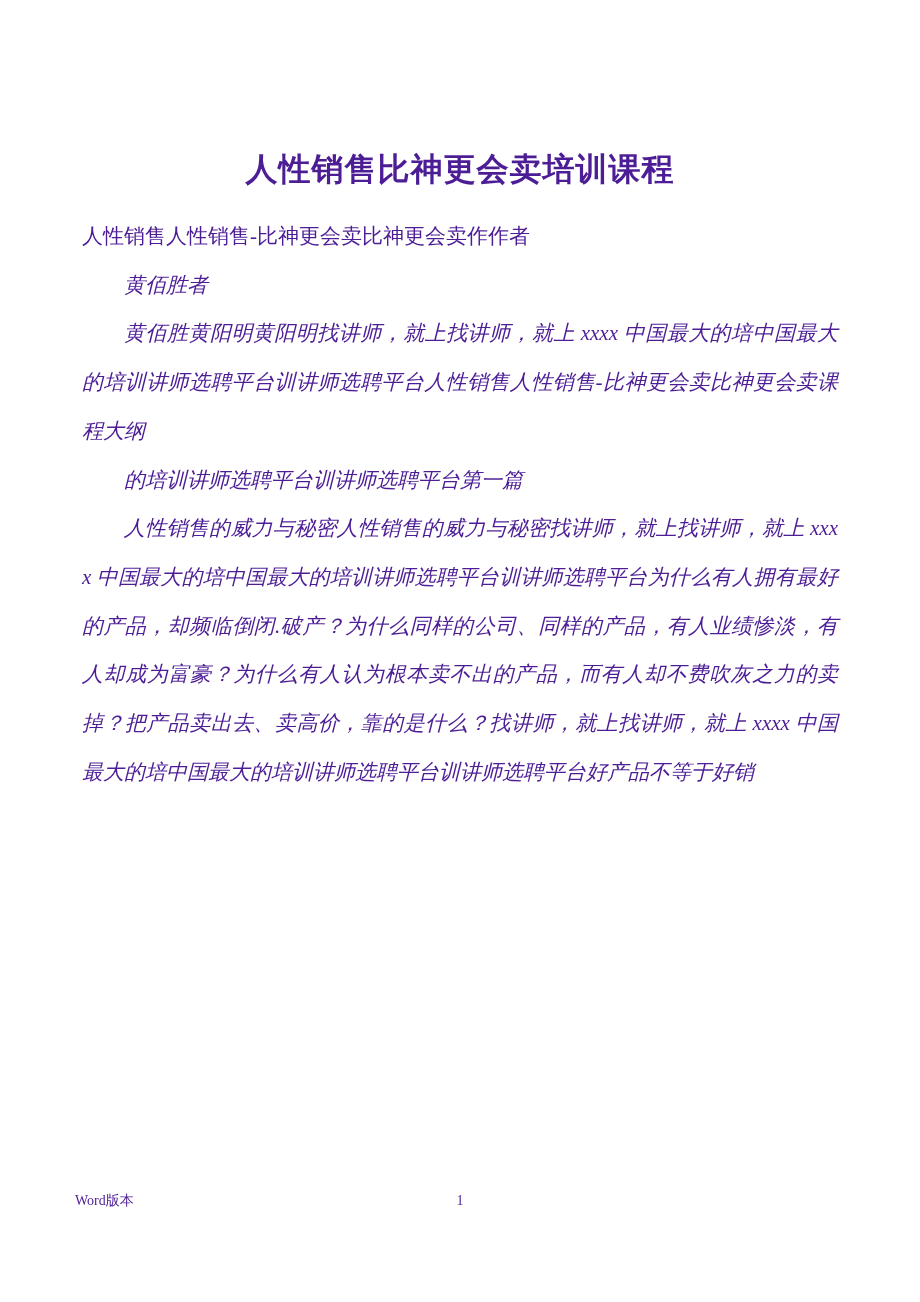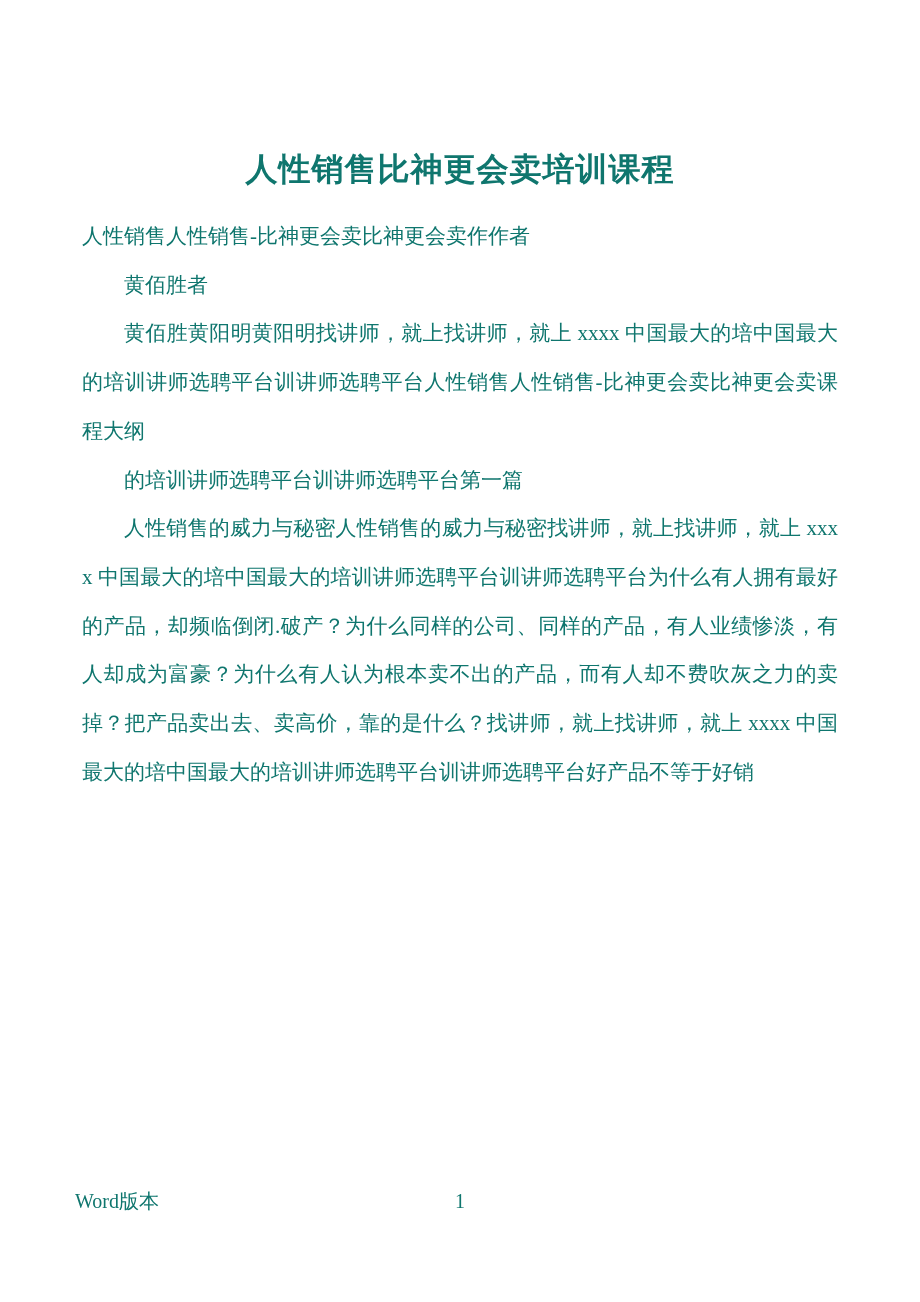--- a/index.html
+++ b/index.html
@@ -7,49 +7,50 @@
     padding: 0;
     background: #ffffff;
   }
   .page {
     position: relative;
     width: 920px;
     height: 1302px;
     box-sizing: border-box;
     padding: 148px 82px 0 82px;
     background: #ffffff;
-    color: #0f766e;
+    color: #4c1d95;
     font-family: "Liberation Serif", "DejaVu Serif", serif;
     overflow: hidden;
   }
   .doc-title {
     margin: 0 0 22px 0;
     font-size: 32px;
     line-height: 42px;
     font-weight: bold;
     text-align: center;
     letter-spacing: 1px;
   }
   .doc-body p {
     margin: 0;
     font-size: 21px;
     line-height: 48.7px;
     text-align: justify;
     word-break: break-all;
   }
   .doc-body p.indent {
     text-indent: 42px;
+    font-style: italic;
   }
   .page-footer {
     position: absolute;
     left: 0;
     top: 1186px;
     width: 100%;
     height: 30px;
-    font-size: 20px;
+    font-size: 14px;
     line-height: 30px;
   }
   .footer-version {
     position: absolute;
     left: 75px;
     top: 0;
   }
   .footer-pagenum {
     position: absolute;
     left: 0;

